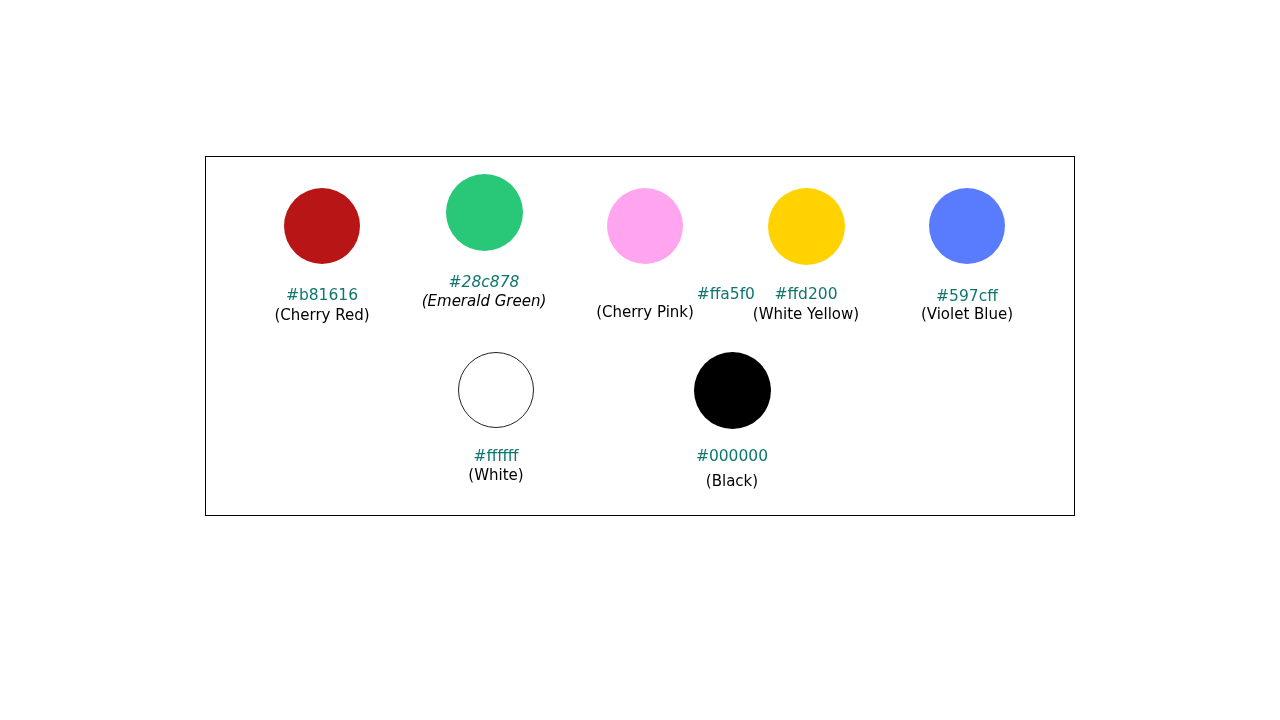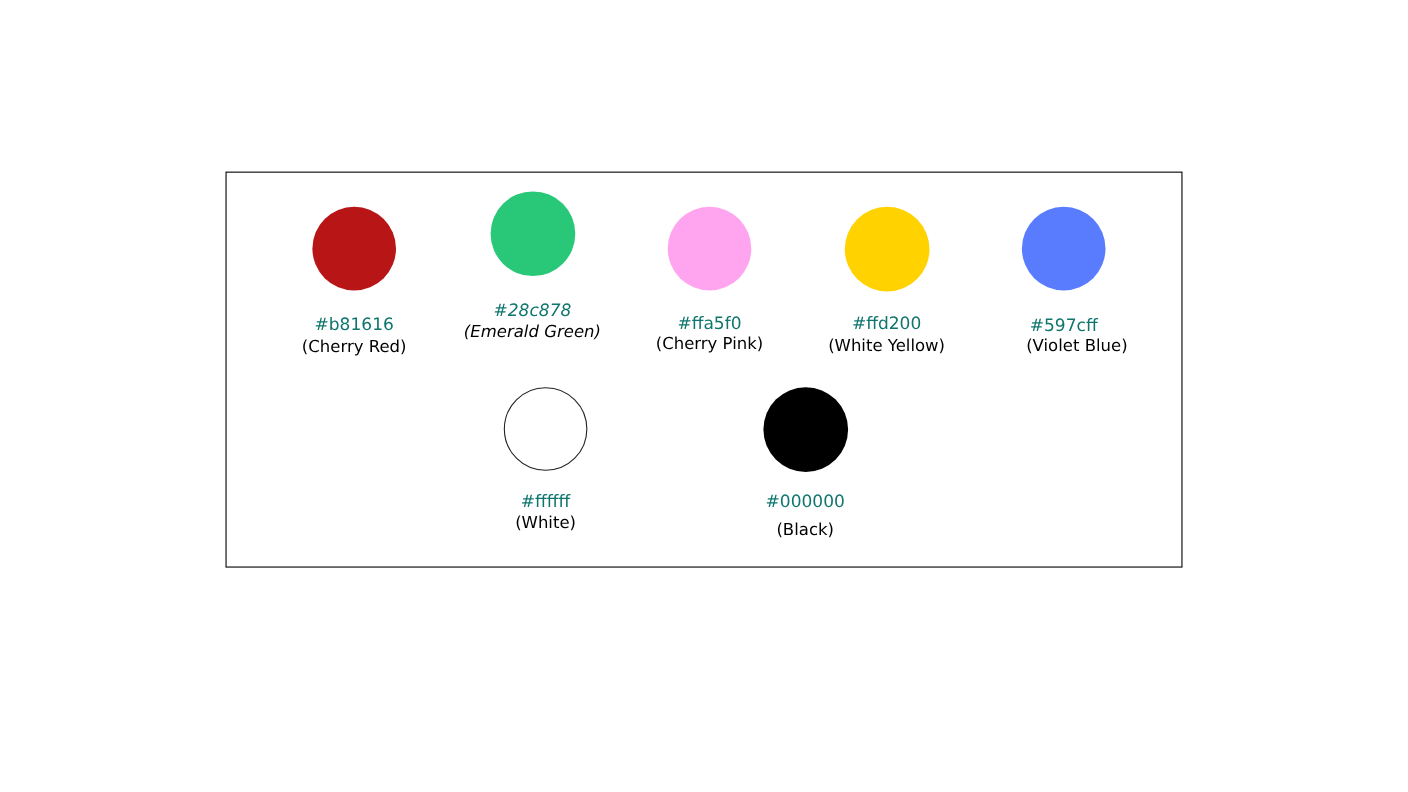--- a/index.html
+++ b/index.html
@@ -61,32 +61,32 @@
     <div class="swatch-hex" style="position: absolute; left: 0px; width: 220px; top: 100px;">#b81616</div>
     <div class="swatch-name" style="position: absolute; left: 0px; width: 220px; top: 120px;">(Cherry Red)</div>
   </div>
 <div class="swatch" style="left: 374px; top: 174px; width: 220px; font-style: italic;">
     <div class="swatch-dot" style="width: 77px; height: 77px; background: rgb(40, 200, 120);"></div>
     <div class="swatch-hex" style="position: absolute; left: 0px; width: 220px; top: 100.5px;">#28c878</div>
     <div class="swatch-name" style="position: absolute; left: 0px; width: 220px; top: 119.5px;">(Emerald Green)</div>
   </div>
 <div class="swatch" style="left: 535px; top: 188px; width: 220px;">
     <div class="swatch-dot" style="width: 76px; height: 76px; background: rgb(255, 165, 240);"></div>
-    <div class="swatch-hex" style="position: absolute; left: 0px; width: 220px; top: 99px;">#ffa5f0</div>
+    <div class="swatch-hex" style="position: absolute; left: 0px; width: 220px; top: 99px; text-align: right;">#ffa5f0</div>
     <div class="swatch-name" style="position: absolute; left: 0px; width: 220px; top: 117px;">(Cherry Pink)</div>
   </div>
 <div class="swatch" style="left: 696px; top: 187.5px; width: 220px;">
     <div class="swatch-dot" style="width: 77px; height: 77px; background: rgb(255, 210, 0);"></div>
     <div class="swatch-hex" style="position: absolute; left: 0px; width: 220px; top: 99.5px;">#ffd200</div>
     <div class="swatch-name" style="position: absolute; left: 0px; width: 220px; top: 119.5px;">(White Yellow)</div>
   </div>
 <div class="swatch" style="left: 857px; top: 188px; width: 220px;">
     <div class="swatch-dot" style="width: 76px; height: 76px; background: rgb(89, 124, 255);"></div>
     <div class="swatch-hex" style="position: absolute; left: 0px; width: 220px; top: 101px;">#597cff</div>
-    <div class="swatch-name" style="position: absolute; left: 12px; width: 220px; top: 119px;">(Violet Blue)</div>
+    <div class="swatch-name" style="position: absolute; left: 0px; width: 220px; top: 119px;">(Violet Blue)</div>
   </div>
 <div class="swatch" style="left: 386px; top: 352px; width: 220px;">
     <div class="swatch-dot" style="width: 76px; height: 76px; background: rgb(255, 255, 255); border: 1px solid rgb(34, 34, 34);"></div>
     <div class="swatch-hex" style="position: absolute; left: 0px; width: 220px; top: 97px;">#ffffff</div>
     <div class="swatch-name" style="position: absolute; left: 0px; width: 220px; top: 116px;">(White)</div>
   </div>
 <div class="swatch" style="left: 622px; top: 351.5px; width: 220px;">
     <div class="swatch-dot" style="width: 77px; height: 77px; background: rgb(0, 0, 0);"></div>
     <div class="swatch-hex" style="position: absolute; left: 0px; width: 220px; top: 97.5px;">#000000</div>
     <div class="swatch-name" style="position: absolute; left: 0px; width: 220px; top: 122.5px;">(Black)</div>

